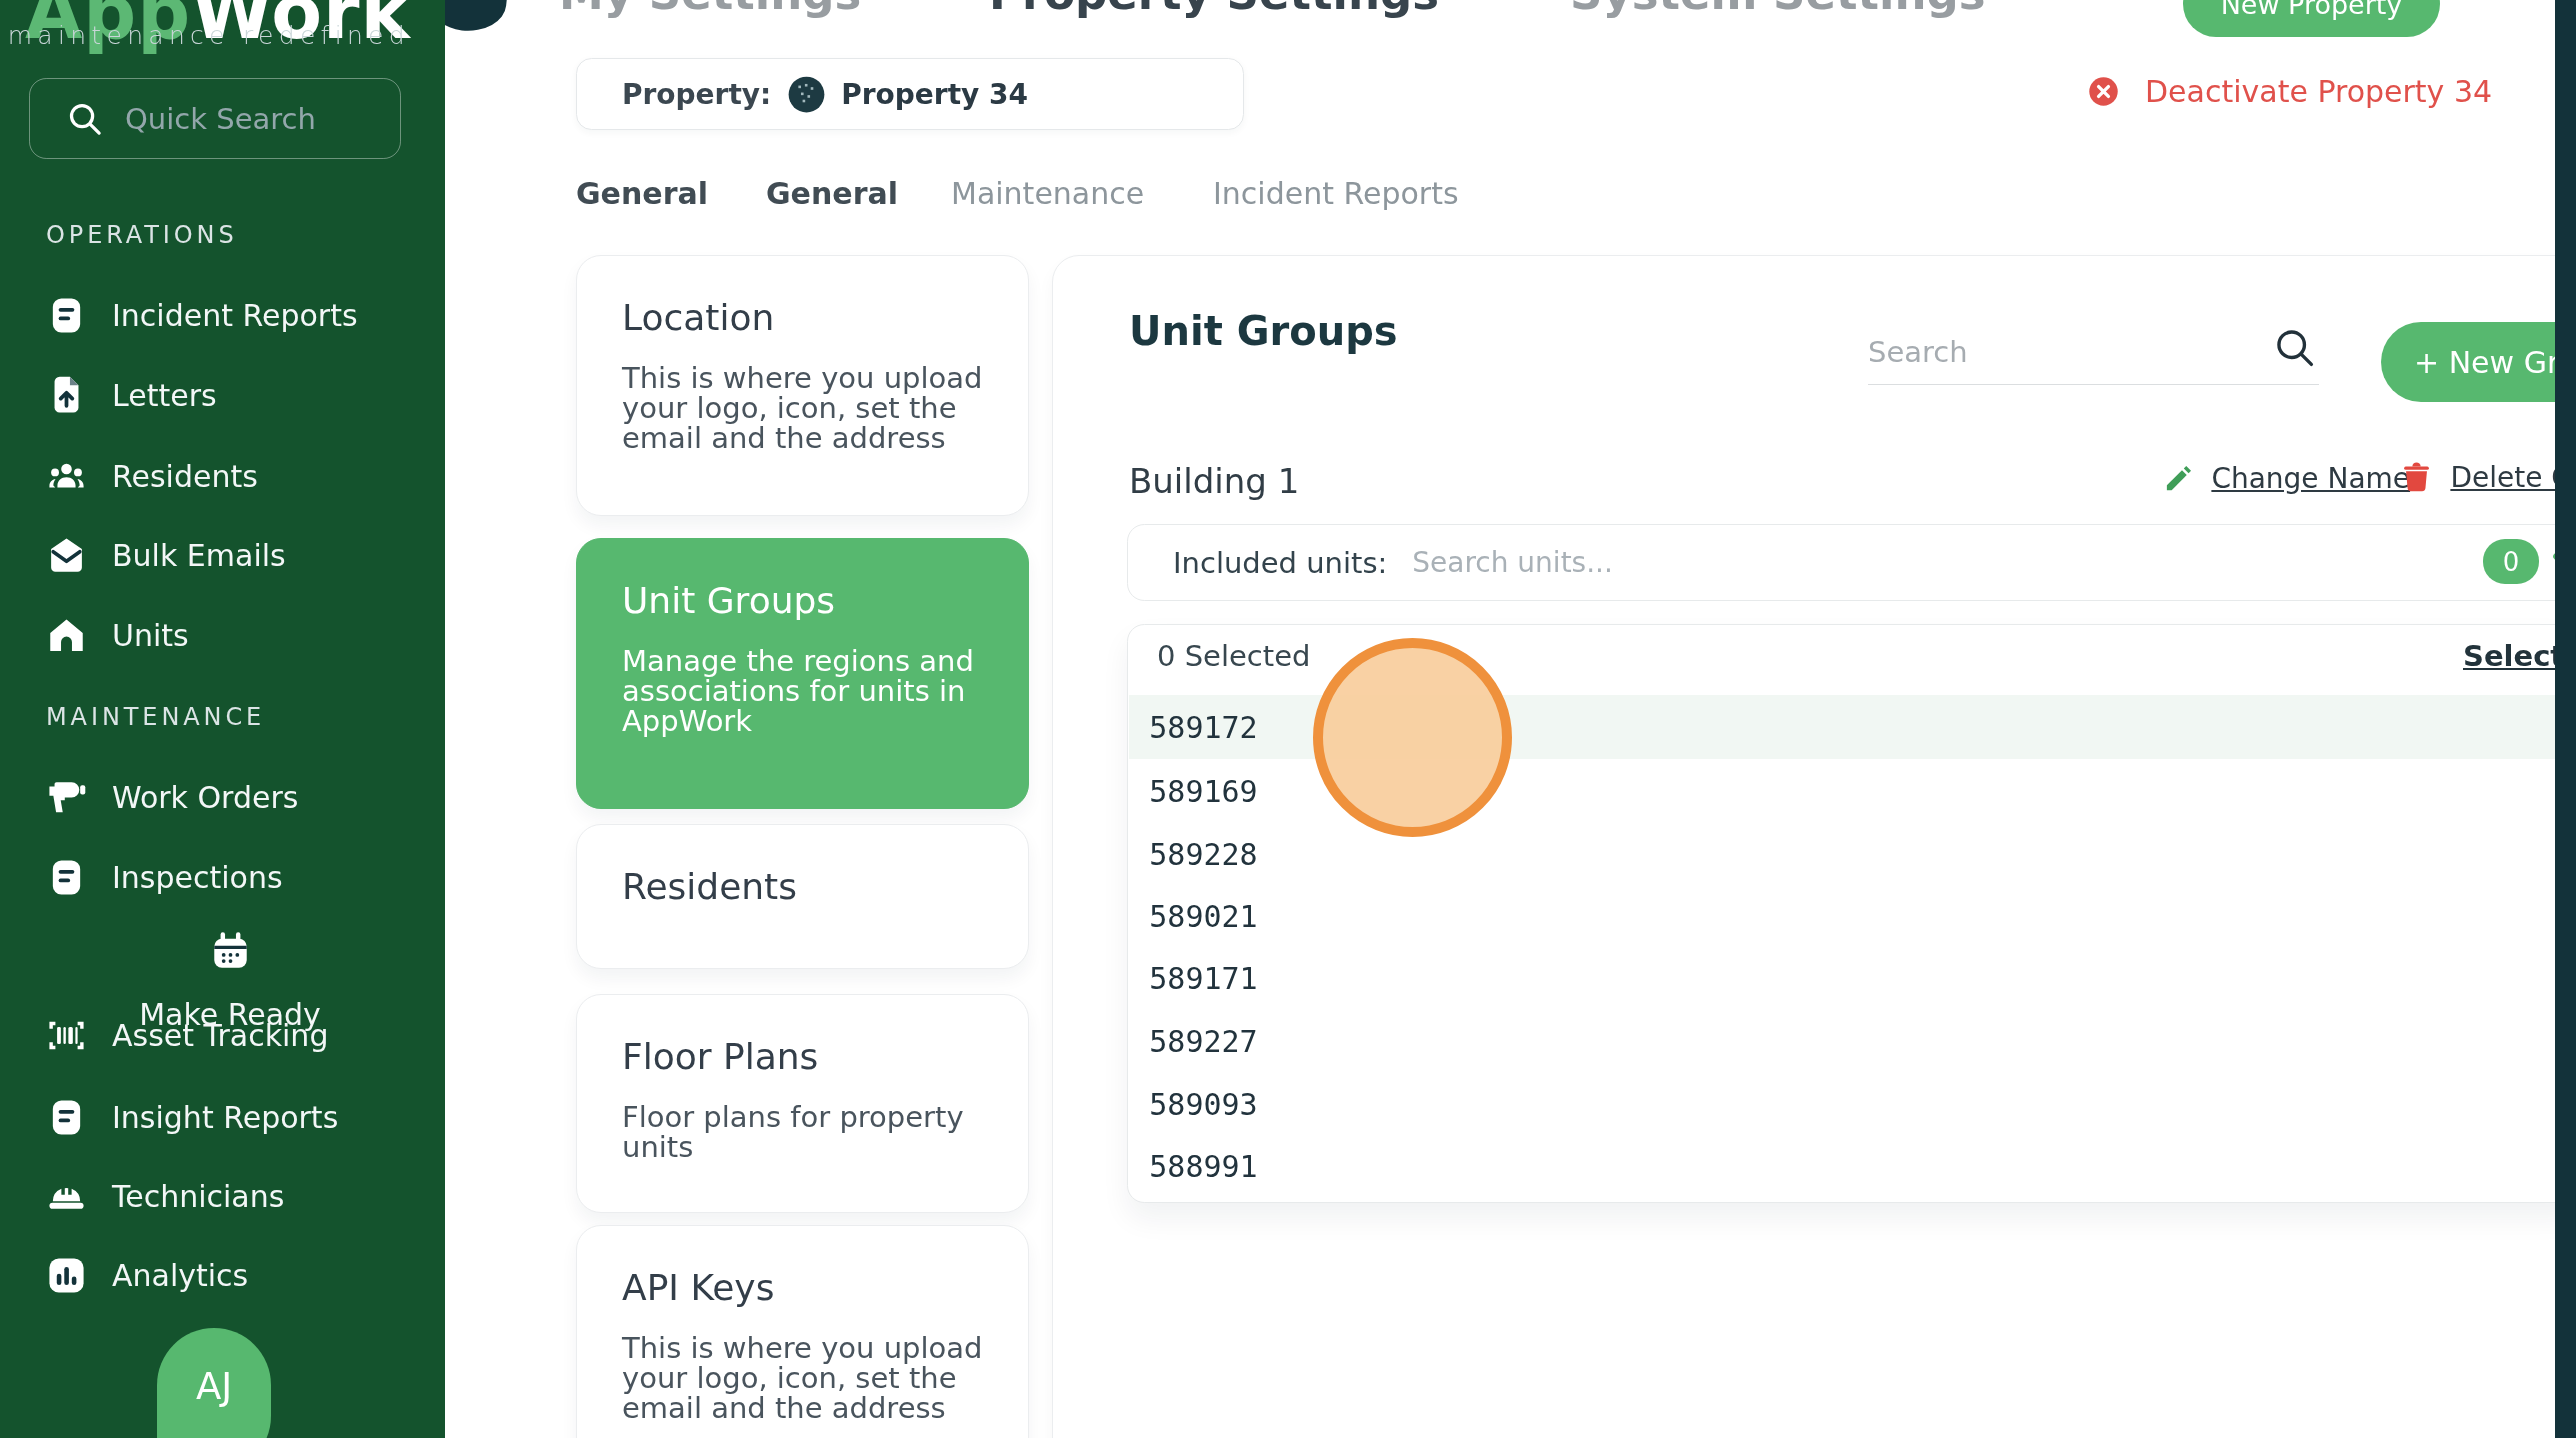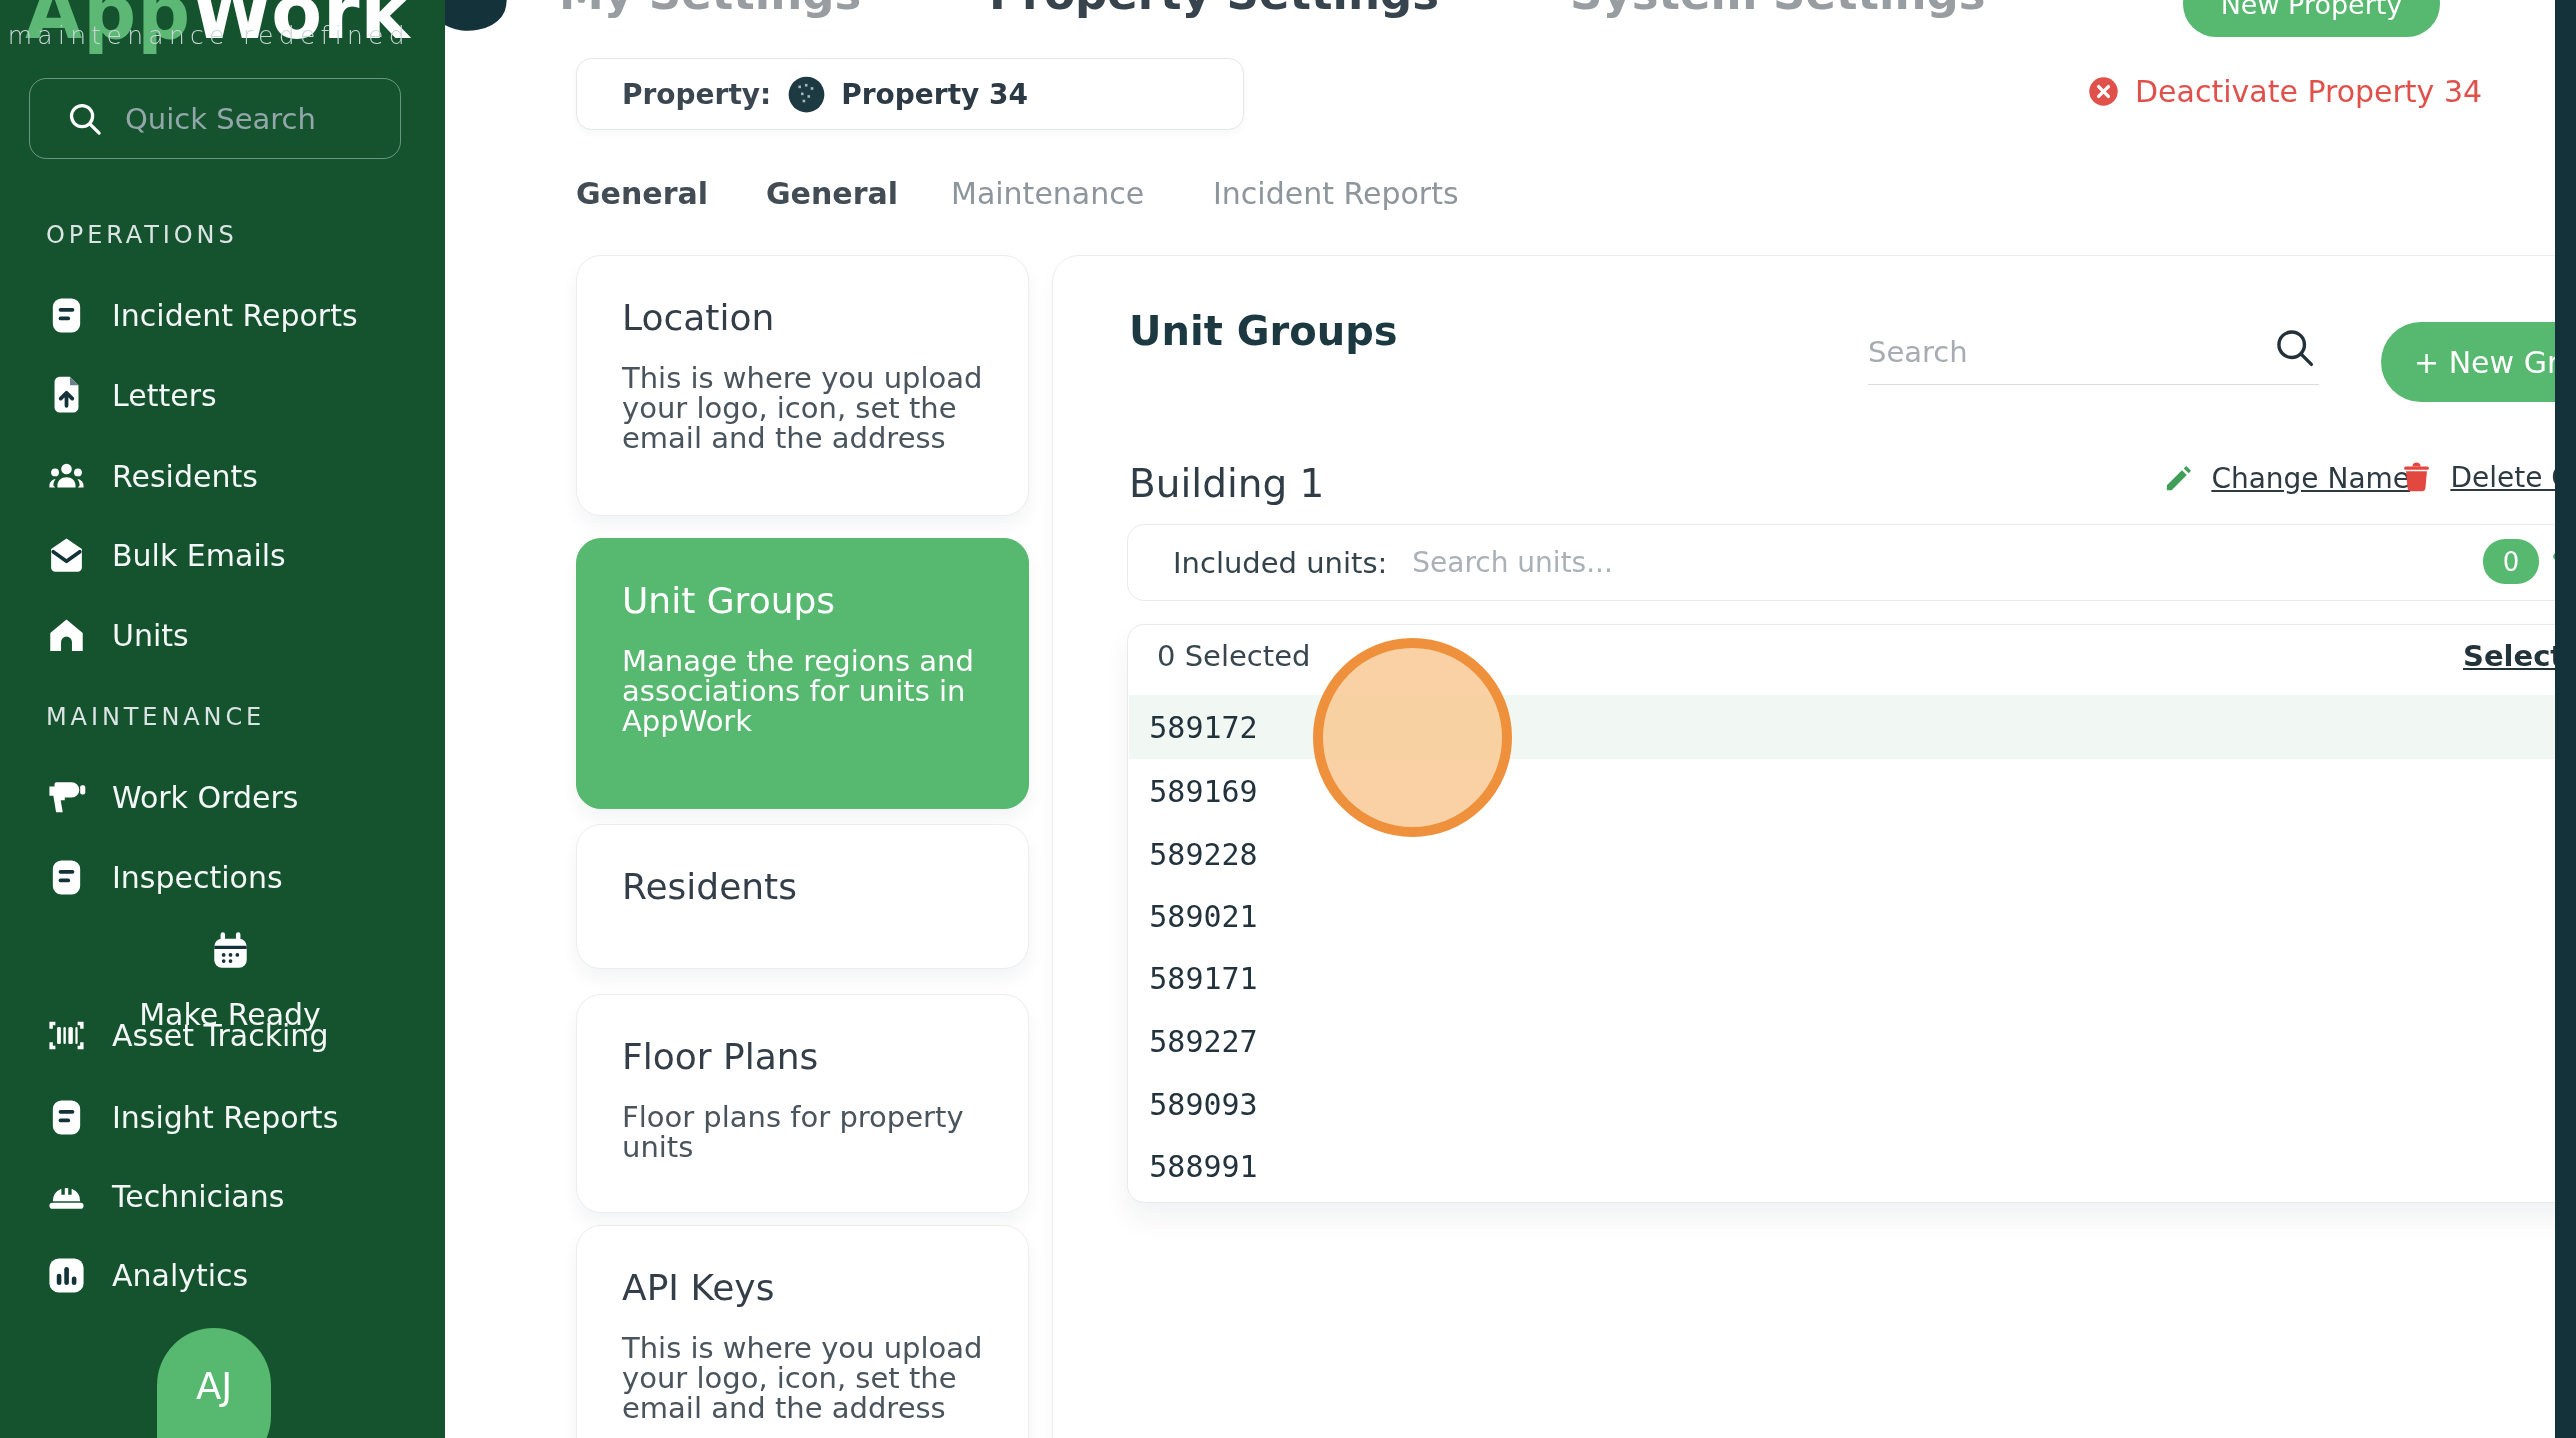--- a/index.html
+++ b/index.html
@@ -38,21 +38,21 @@
   .btn-new-property { position:absolute; left:2183px; top:-29px; width:257px; height:66px; border-radius:33px;
                       background:#57b86f; border:none; color:#fff; font-size:27px; font-weight:500;
                       display:flex; align-items:center; justify-content:center; cursor:pointer;
                       font-family:"DejaVu Sans", sans-serif; }
   .property-box { position:absolute; left:576px; top:58px; width:668px; height:72px; background:#fff;
                   border:1.9px solid #e5e8ea; border-radius:15.5px; box-shadow:0 2.9px 7.7px rgba(20,40,50,0.04);
                   display:flex; align-items:center; padding-left:45px; gap:15.5px; cursor:pointer; }
   .property-box .plabel { font-size:28px; font-weight:700; color:#3b4750; }
   .property-box svg { width:39px; height:39px; }
   .property-box .pvalue { font-size:28px; font-weight:700; color:#2b3a44; }
-  .deactivate { position:absolute; left:2088px; top:74px; display:flex; align-items:center; gap:16px; cursor:pointer; }
+  .deactivate { position:absolute; left:2088px; top:74px; display:flex; align-items:center; gap:26px; cursor:pointer; }
   .deactivate svg { width:31px; height:31px; color:#e0514b; }
   .deactivate .dlabel { color:#e0514b; font-size:30px; font-weight:500; white-space:nowrap; }
 
   
   .tab { position:absolute; top:176px; font-size:30px; white-space:nowrap; cursor:pointer; }
   .tab-active { color:#414c54; font-weight:600; }
   .tab-inactive { color:#8d969c; font-weight:500; }
 
   
   .card { position:absolute; left:576px; width:453px; background:#fff; border:1.9px solid #ebedef;
@@ -68,21 +68,21 @@
   .panel-title { position:absolute; left:1129px; top:308px; font-size:40px; font-weight:700; color:#1c3840; }
   .panel-search { position:absolute; left:1868px; top:319px; width:451px; height:66px; border:none;
                   border-bottom:1.9px solid #dbdee0; outline:none; font-size:29px; color:#38474f;
                   font-family:"DejaVu Sans", sans-serif; }
   .panel-search::placeholder { color:#a6acb1; }
   .panel-search-icon { position:absolute; left:2272px; top:325px; width:45px; height:45px; color:#22313a; cursor:pointer; }
   .btn-new-group { position:absolute; left:2381px; top:322px; width:232px; height:80px; border-radius:40px;
                    background:#57b86f; border:none; color:#fff; font-size:30px; font-weight:500;
                    display:flex; align-items:center; justify-content:flex-start; padding-left:33px;
                    cursor:pointer; white-space:nowrap; font-family:"DejaVu Sans", sans-serif; }
-  .group-name { position:absolute; left:1129px; top:461px; font-size:39px; font-weight:500; color:#313d46; }
+  .group-name { position:absolute; left:1129px; top:461px; font-size:34px; font-weight:500; color:#313d46; }
   .link-action { position:absolute; display:flex; align-items:center; gap:17.4px; cursor:pointer; white-space:nowrap; }
   .link-action .atext { font-size:28px; font-weight:500; color:#2e3a42; text-decoration:underline; }
   .change-name { left:2163px; top:462px; }
   .change-name svg { width:31px; height:31px; color:#3f9e58; }
   .delete-group { left:2400px; top:461px; }
   .delete-group svg { width:33px; height:33px; color:#e2483f; }
 
   .included-box { position:absolute; left:1127px; top:524px; width:1453px; height:77px; background:#fff;
                   border:1.9px solid #e7eaeb; border-radius:17.4px; display:flex; align-items:center; padding-left:45px; }
   .included-box .ilabel { font-size:29px; font-weight:500; color:#33434c; white-space:nowrap; }

